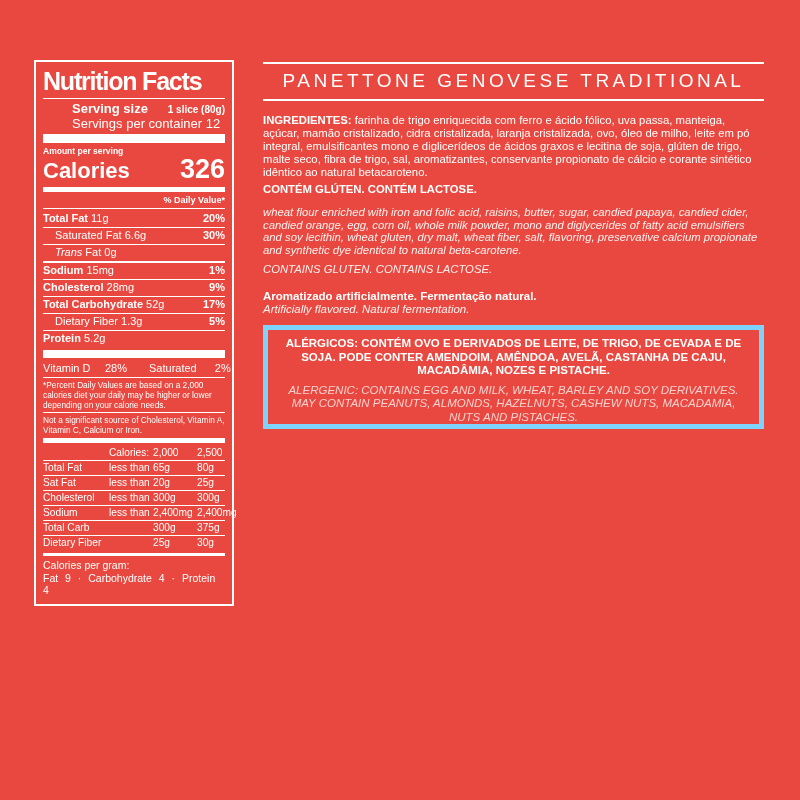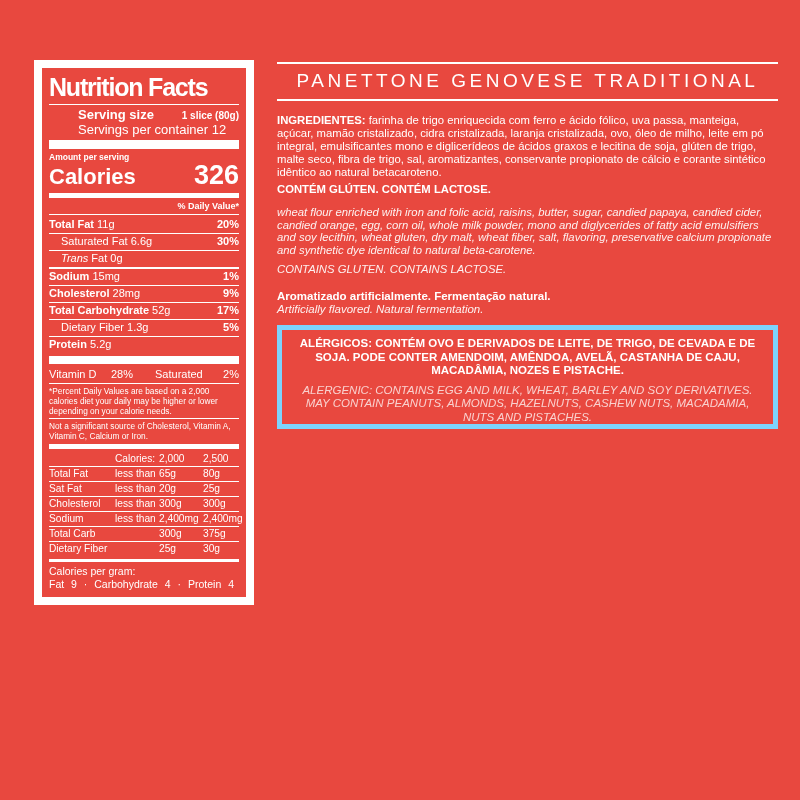--- a/index.html
+++ b/index.html
@@ -9,22 +9,22 @@
     color:#FFFFFF;
     font-family:"Liberation Sans", sans-serif;
     position:relative;
     overflow:hidden;
   }
   .b { font-weight:bold; }
   .i { font-style:italic; }
 
   
   .nf-panel {
-    position:absolute; left:34px; top:60px; width:220px;
-    border:8px solid #ffffff;
+    position:absolute; left:34px; top:60px; width:200px;
+    border:2px solid #ffffff;
     padding:5px 7px 7px 7px;
   }
   .nf-title {
     font-size:25px; font-weight:bold; letter-spacing:-1.2px;
     line-height:29px; white-space:nowrap;
   }
   .hr-thin   { border-top:1px solid #fff; margin:2px 0; }
   .bar       { background:#fff; margin:3px 0; }
   .bar.h10 { height:9px; }
   .bar.h9  { height:8px; }
@@ -63,21 +63,21 @@
     font-size:10.2px; line-height:12px; padding:0.5px 0 1.5px 0;
     border-bottom:1px solid #fff;
   }
   .trow.header { border-bottom:1px solid #fff; }
   .trow:last-child { border-bottom:none; }
 
   .cpg { font-size:10.5px; line-height:12.5px; }
   .cpg.values { word-spacing:4px; }
 
   
-  .info { position:absolute; left:277px; top:62px; width:501px; }
+  .info { position:absolute; left:263px; top:62px; width:501px; }
   .info-title {
     border-top:2px solid #fff; border-bottom:2px solid #fff;
     text-align:center; font-size:19px; font-weight:400;
     letter-spacing:3.5px; padding:6px 0 7px 0; white-space:nowrap;
   }
   .ing { font-size:11.3px; line-height:13px; margin-top:13px; }
   .contains-pt { font-size:11.3px; line-height:13px; margin-top:4px; }
   .en { font-style:italic; color:rgba(255,255,255,0.92); }
   .ing-en { font-size:11.3px; line-height:12.5px; margin-top:10px; }
   .contains-en { font-size:11.3px; margin-top:7px; }

